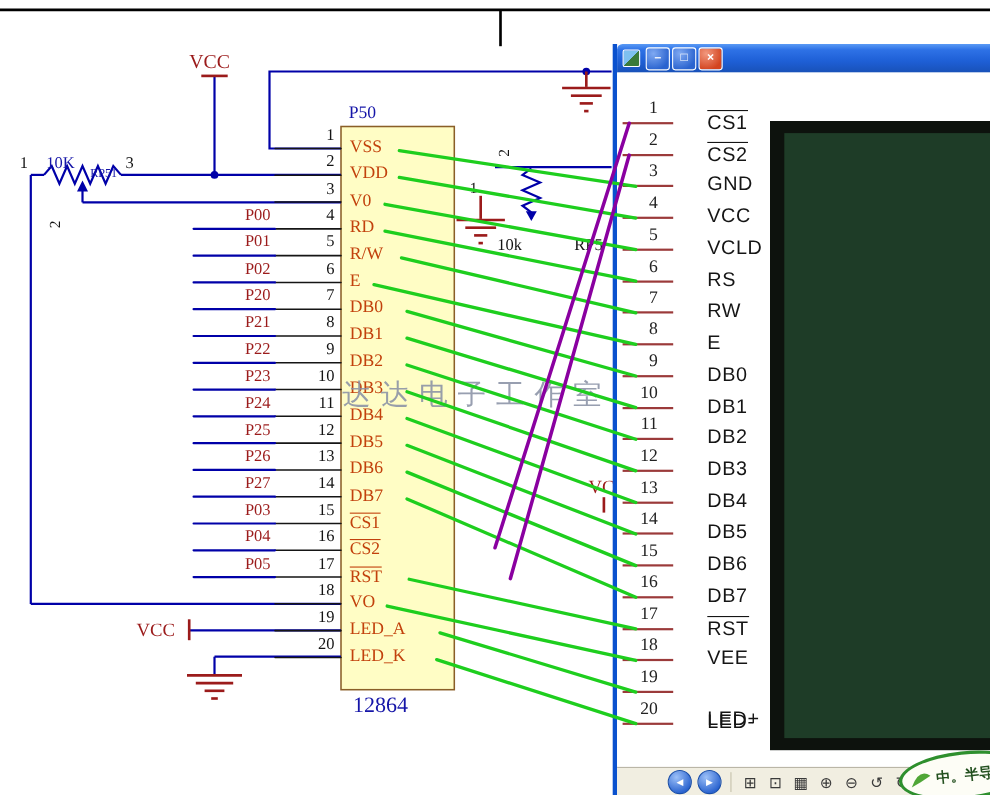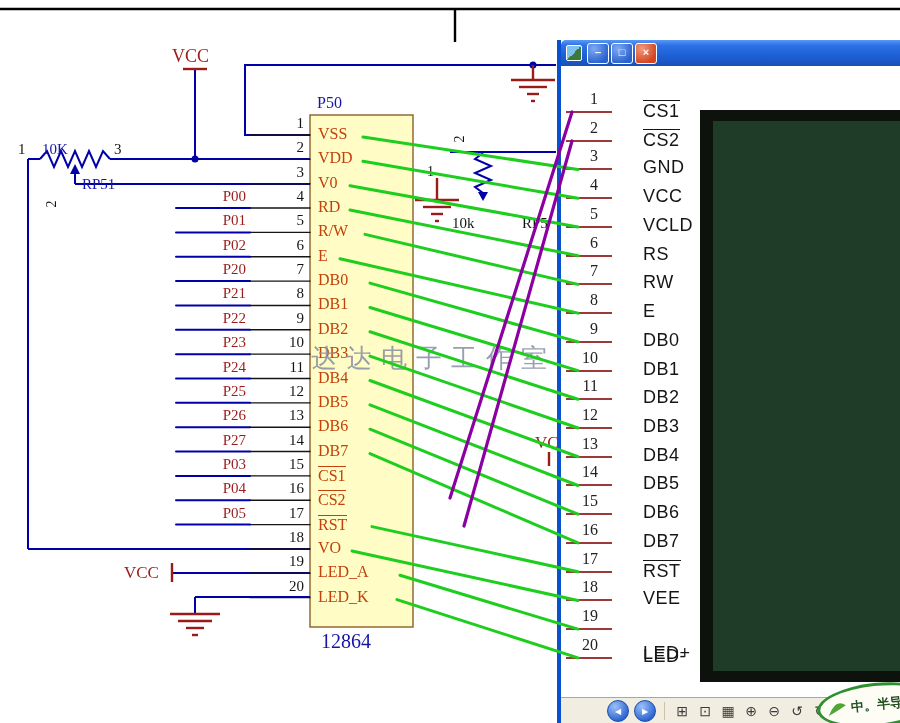--- a/index.html
+++ b/index.html
@@ -147,21 +147,21 @@
         <line x1="176" y1="524.6" x2="250" y2="524.6" stroke="#0000A8" stroke-width="2" stroke-linecap="round"></line>
         <line x1="250" y1="548.95" x2="310" y2="548.95" stroke="#151515" stroke-width="1.4" stroke-linecap="round"></line>
         <line x1="250" y1="573.3" x2="310" y2="573.3" stroke="#151515" stroke-width="1.4" stroke-linecap="round"></line>
         <line x1="250" y1="597.6500000000001" x2="310" y2="597.6500000000001" stroke="#151515" stroke-width="1.4" stroke-linecap="round"></line>
       </svg>
 
     <div class="t maroon" style="left:172px;top:46px;font-size:18px">VCC</div>
     <div class="t black" style="left:18px;top:141px;font-size:15px">1</div>
     <div class="t blue" style="left:42px;top:141px;font-size:15px">10K</div>
     <div class="t black" style="left:114px;top:141px;font-size:15px">3</div>
-    <div class="t blue" style="left:82px;top:176px;font-size:15px">RP51</div>
+    <div class="t blue" style="left:82px;top:152px;font-size:11px">RP51</div>
     <div class="t black" style="left:48px;top:196px;font-size:14px;transform:rotate(-90deg)">2</div>
     <div class="t blue" style="left:317px;top:94px;font-size:16px">P50</div>
     <div class="t blue" style="left:321px;top:630px;font-size:20px">12864</div>
     <div class="t maroon" style="left:124px;top:563px;font-size:17px">VCC</div>
     <div class="t black" style="left:456px;top:131px;font-size:14px;transform:rotate(-90deg)">2</div>
     <div class="t black" style="left:427px;top:164px;font-size:14px">1</div>
     <div class="t black" style="left:452px;top:215px;font-size:15px">10k</div>
     <div class="t black" style="left:522px;top:215px;font-size:15px">RP5</div>
     <div class="t maroon" style="left:535px;top:433px;font-size:17px">VC</div>
 

